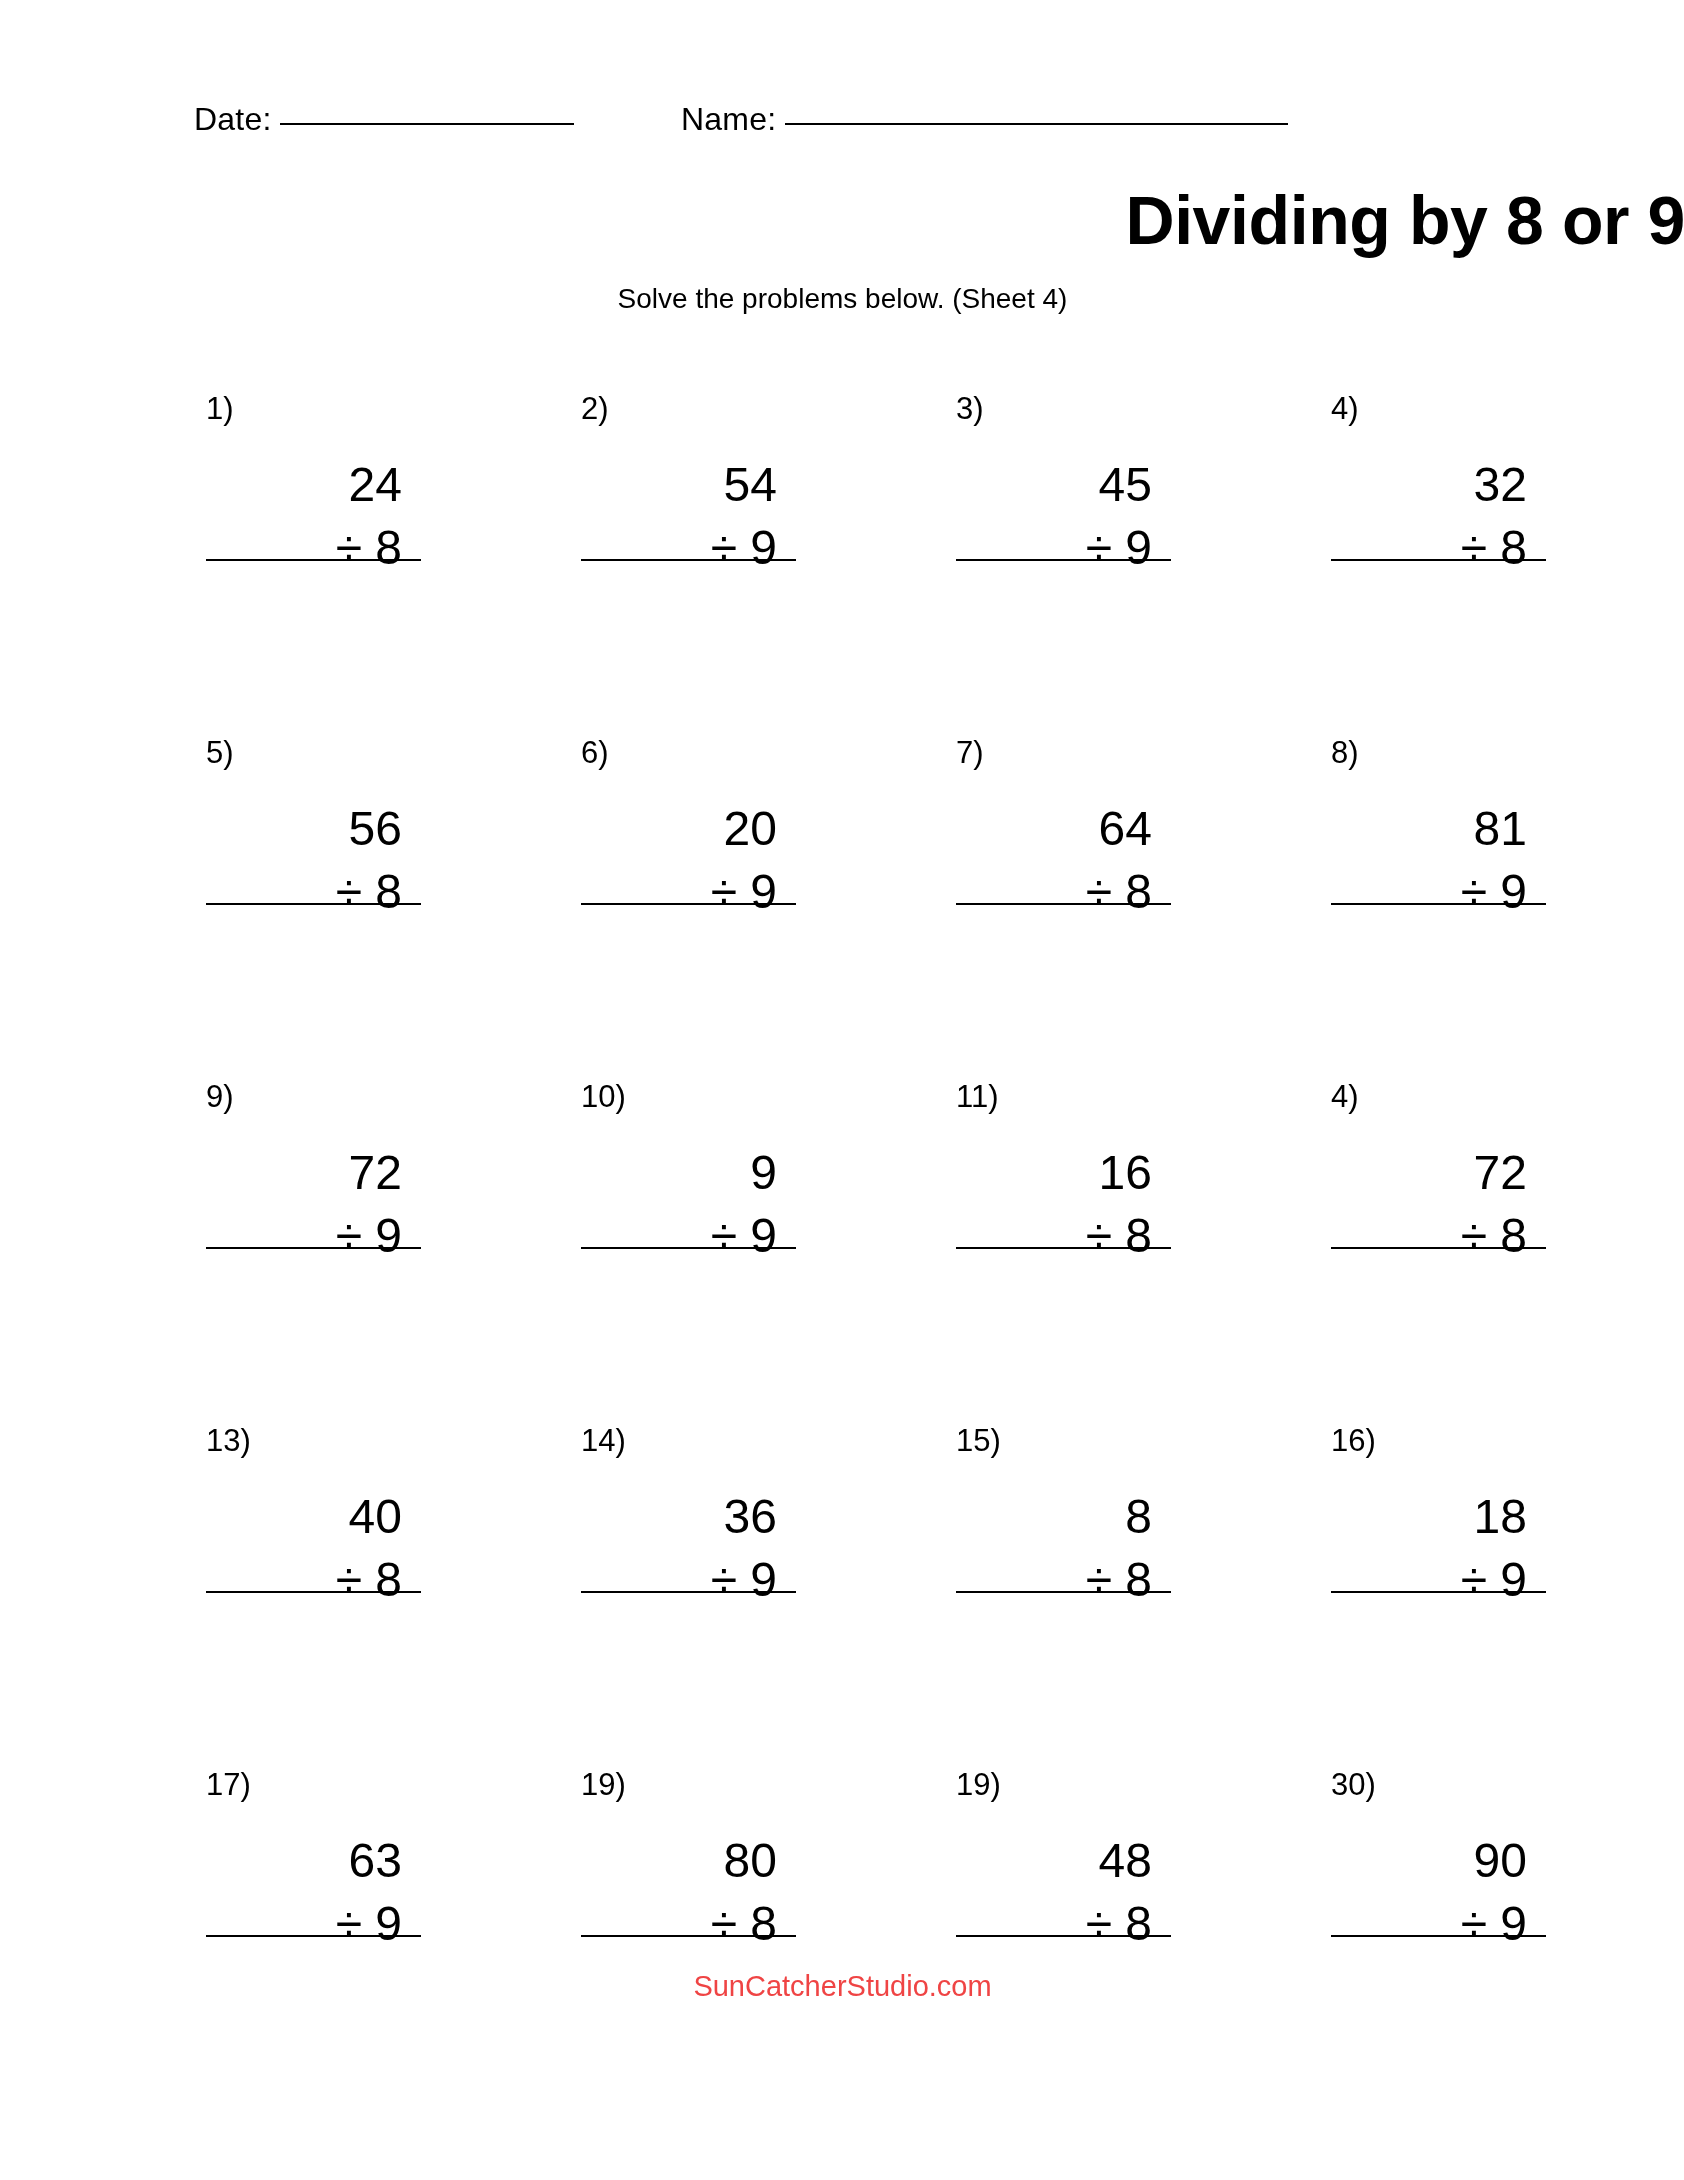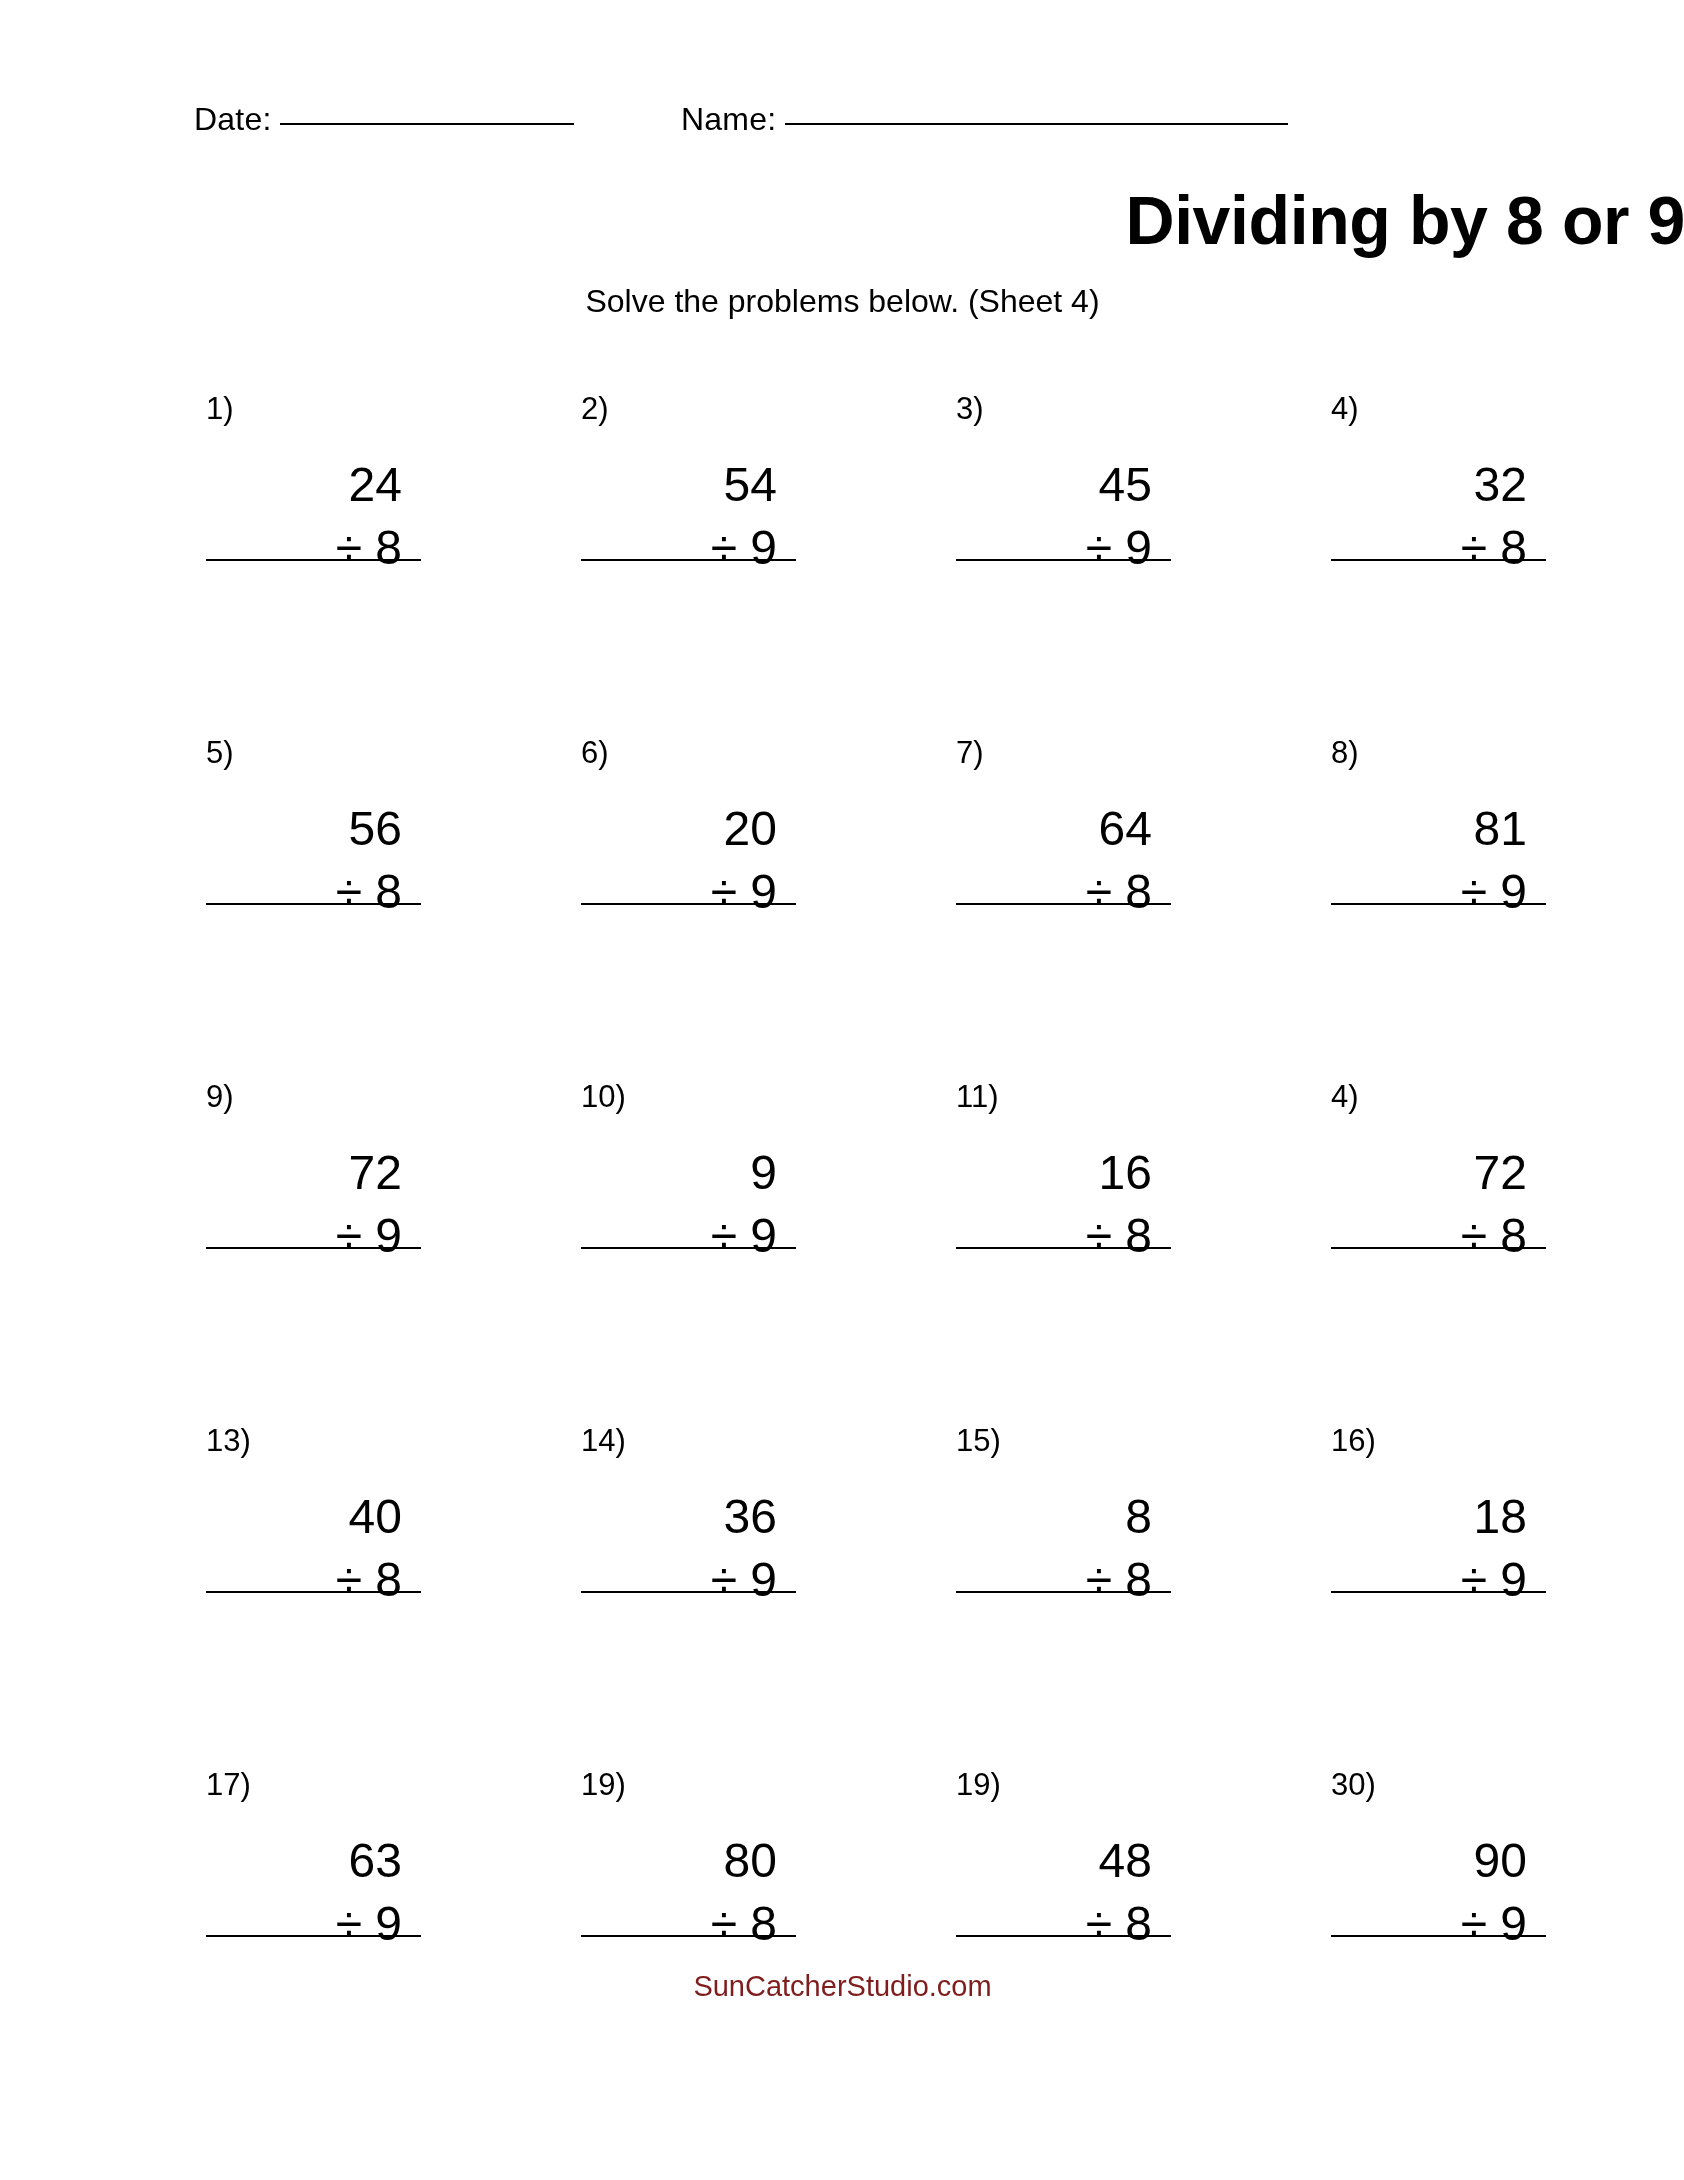--- a/index.html
+++ b/index.html
@@ -73,21 +73,21 @@
     font-size: 68px;
     font-weight: bold;
     letter-spacing: -0.4px;
   }
   .subtitle {
     position: absolute;
     top: 283px;
     left: 0;
     width: 1685px;
     text-align: center;
-    font-size: 32px;
+    font-size: 28px;
   }
 
   
   .grid {
     position: absolute;
     top: 392px;
     left: 170px;
     width: 1363px;
     display: grid;
     grid-template-columns: repeat(4, 375px);
@@ -134,21 +134,21 @@
   }
 
   
   .footer {
     position: absolute;
     bottom: 44px;
     left: 0;
     width: 1685px;
     text-align: center;
     font-size: 29px;
-    color: #7f1d1d;
+    color: #ef4444;
   }
 </style>
 </head>
 <body>
 
 <div class="sheet">
 
   <div class="header-row">
     <div class="date-block">
       <span class="field-label">Date:</span>

